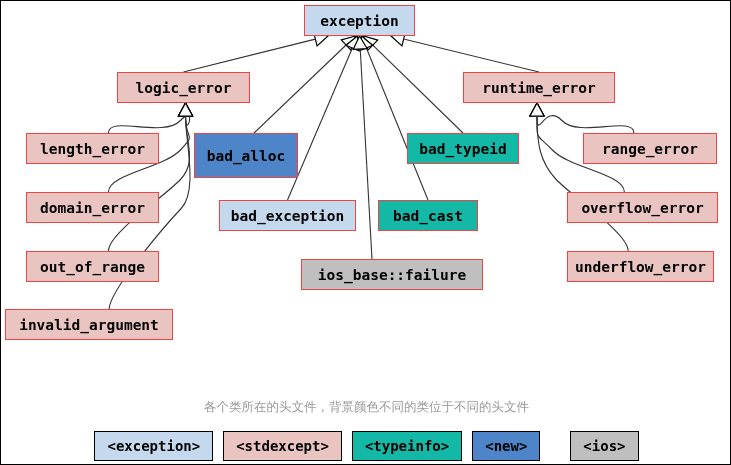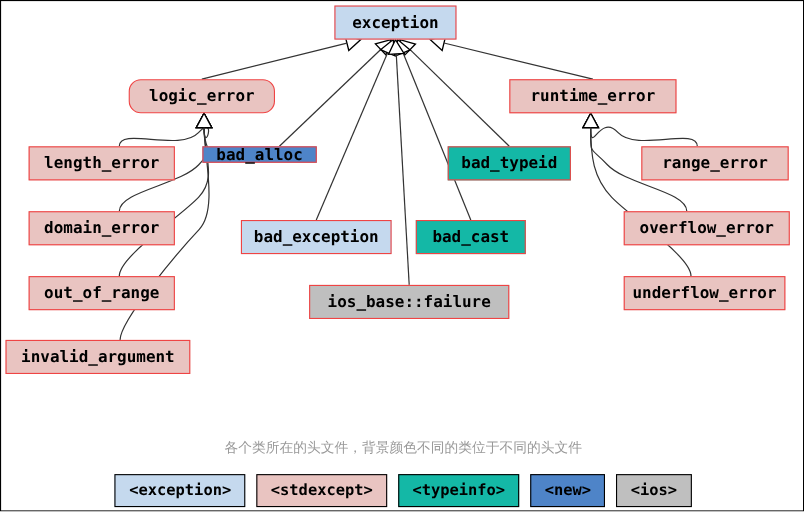--- a/index.html
+++ b/index.html
@@ -37,21 +37,21 @@
     font-size: 14.5px;
     color: #000000;
     letter-spacing: 0px;
     white-space: nowrap;
     z-index: 3;
   }
   .c-exception { background: #c5d9ee; }
   .c-stdexcept { background: #e9c4c1; }
   .c-typeinfo  { background: #14b8a6; }
   .c-new       { background: #4e84c8; }
-  .c-ios       { background: #bfbfbf; }
+  .c-ios       { background: #bfbfbf; margin-left: 20px; }
 
   .caption {
     position: absolute;
     left: 0;
     top: 398px;
     width: 731px;
     text-align: center;
     font-family: Liberation Sans, sans-serif;
     font-size: 12.5px;
     color: #999999;
@@ -135,27 +135,27 @@
           S 536 141, 536 115" fill="none" stroke="#333333" stroke-width="1.1"></path>
       <polygon points="536,102 529,115 543,115" fill="#ffffff" stroke="#000000" stroke-width="1.2"></polygon>
       <path d="M 627.18 250
           C 627.18 232, 572.18 196.5,
             555.18 178.5
           S 536 141, 536 115" fill="none" stroke="#333333" stroke-width="1.1"></path>
     </svg>
 
   <div id="nodes-layer">
       <div class="node c-exception" style="left: 303px; top: 4px; width: 111px; height: 31px;">exception</div>
-      <div class="node c-stdexcept" style="left: 116px; top: 71px; width: 133px; height: 31px; border-radius: 11px;">logic_error</div>
+      <div class="node c-stdexcept" style="left: 116px; top: 71px; width: 133px; height: 31px;">logic_error</div>
       <div class="node c-stdexcept" style="left: 462px; top: 71px; width: 152px; height: 31px;">runtime_error</div>
       <div class="node c-stdexcept" style="left: 25px; top: 132px; width: 133px; height: 31px;">length_error</div>
       <div class="node c-stdexcept" style="left: 25px; top: 191px; width: 133px; height: 31px;">domain_error</div>
       <div class="node c-stdexcept" style="left: 25px; top: 250px; width: 133px; height: 31px;">out_of_range</div>
       <div class="node c-stdexcept" style="left: 4px; top: 308px; width: 168px; height: 31px;">invalid_argument</div>
-      <div class="node c-new" style="left: 183px; top: 132px; width: 104px; height: 15px;">bad_alloc</div>
+      <div class="node c-new" style="left: 193px; top: 132px; width: 104px; height: 45px;">bad_alloc</div>
       <div class="node c-exception" style="left: 218px; top: 199px; width: 137px; height: 31px;">bad_exception</div>
       <div class="node c-typeinfo" style="left: 406px; top: 132px; width: 112px; height: 31px;">bad_typeid</div>
       <div class="node c-typeinfo" style="left: 377px; top: 199px; width: 100px; height: 31px;">bad_cast</div>
       <div class="node c-ios" style="left: 280px; top: 258px; width: 182px; height: 31px;">ios_base::failure</div>
       <div class="node c-stdexcept" style="left: 582px; top: 132px; width: 134px; height: 31px;">range_error</div>
       <div class="node c-stdexcept" style="left: 566px; top: 191px; width: 151px; height: 31px;">overflow_error</div>
       <div class="node c-stdexcept" style="left: 566px; top: 250px; width: 147px; height: 31px;">underflow_error</div>
     </div>
 
   <div class="caption">各个类所在的头文件，背景颜色不同的类位于不同的头文件</div>

